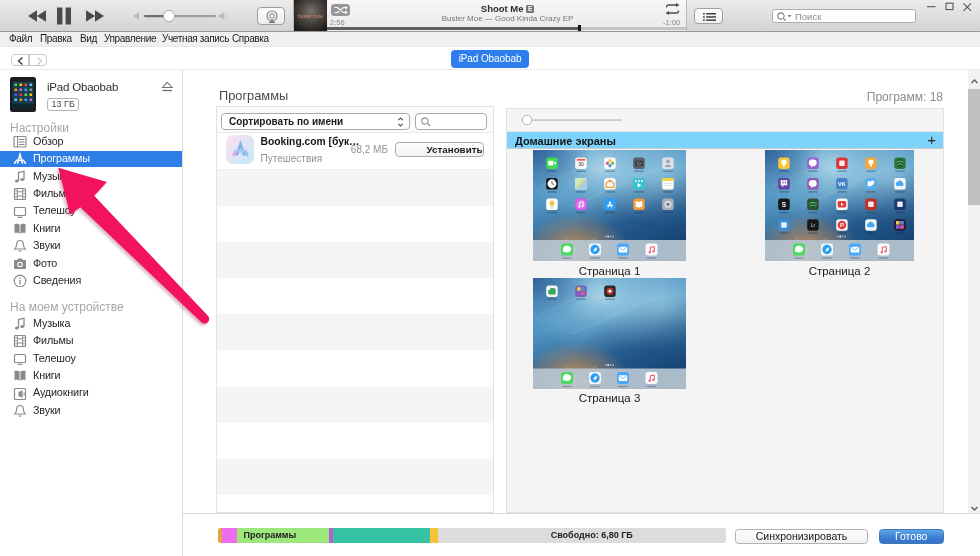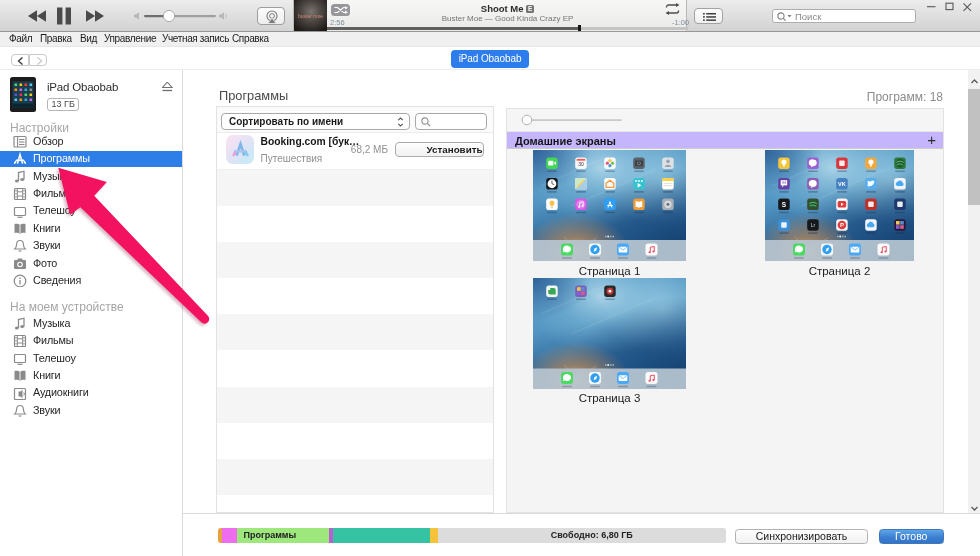--- a/index.html
+++ b/index.html
@@ -7,21 +7,21 @@
 .abs{position:absolute;}
 
 #titlebar{left:0;top:0;width:980px;height:32px;background:linear-gradient(#ececec,#dedede 55%,#d2d2d2);border-bottom:1px solid #979797;}
 #lcd{left:293px;top:0;width:394px;height:31px;background:linear-gradient(#f7f7f5,#e9e9e7);border-left:1px solid #b8b8b6;border-right:1px solid #b8b8b6;}
 #art{left:0;top:0;width:33px;height:31px;background:radial-gradient(circle at 52% 38%,#7a7471 0%,#4e4844 38%,#1e1a18 85%);overflow:hidden;}
 #art div{margin-top:13px;text-align:center;font-size:5px;color:#d98873;letter-spacing:0;}
 #shufflebadge{left:37px;top:3.5px;width:19px;height:12px;background:#97979b;border-radius:3.5px;}
 #lcdtime{left:36px;top:17.5px;width:22px;font-size:7.5px;color:#7d8d99;}
 #lcdtitle{left:33px;top:2.5px;width:361px;text-align:center;font-size:9.5px;font-weight:bold;color:#2d2d2d;}
 #lcdsub{left:33px;top:13.5px;width:361px;text-align:center;font-size:8px;color:#757575;}
-#lcdtime2{left:378px;top:17.5px;width:24px;font-size:7.5px;color:#7d8d99;}
+#lcdtime2{left:369px;top:17.5px;width:24px;font-size:7.5px;color:#7d8d99;}
 #prog-dark{left:33px;top:27px;width:250.5px;height:3px;background:#5f5f5f;}
 #prog-tick{left:283.5px;top:25px;width:3px;height:5.5px;background:#151515;}
 #prog-light{left:286.5px;top:27px;width:107px;height:3px;background:#c4c4c2;}
 .toolbtn{background:linear-gradient(#fdfdfd,#f0f0f0);border:1px solid #a2a2a2;border-radius:4px;}
 #menubar{left:0;top:32px;width:980px;height:14.5px;background:#f0f0f0;border-bottom:1px solid #e6e6e6;font-size:10px;letter-spacing:-0.35px;color:#1b1b1b;}
 #menubar span{position:absolute;top:1px;}
 #navrow{left:0;top:46.5px;width:980px;height:23.5px;background:#fff;border-bottom:1px solid #ececec;}
 .navbtn{top:53.5px;width:18px;height:12.5px;background:#fff;border:1px solid #c9c9c9;}
 #devbtn{left:451px;top:50px;width:78px;height:17.5px;background:#2e7ded;border-radius:4px;color:#fff;font-size:10px;letter-spacing:-0.1px;text-align:center;line-height:17.5px;}
 
@@ -40,21 +40,21 @@
 #searchf{left:198px;top:5.5px;width:72px;height:17px;background:#fff;border:1px solid #a9a9a9;border-radius:4px;}
 .stripe{left:0;width:276px;background:#f5f5f5;}
 #approw{left:0;top:26px;width:276px;height:37px;border-bottom:1px solid #f0f0f0;}
 #bkicon{left:8.5px;top:2px;width:28.5px;height:28.5px;border-radius:6.5px;background:linear-gradient(135deg,#fbe3ee 0%,#e8e2f5 40%,#cfe7f7 75%,#c9ecf2 100%);}
 #bkname{left:43.5px;top:2.5px;font-size:10.3px;font-weight:bold;color:#161616;white-space:nowrap;}
 #bksub{left:43.5px;top:20px;font-size:10px;color:#919191;}
 #bksize{left:125px;top:11px;width:46px;font-size:10px;color:#919191;text-align:right;}
 #bkbtn{left:177.5px;top:8.5px;width:89px;height:15.5px;background:linear-gradient(#fefefe,#f1f1f1);border:1px solid #ababab;border-radius:4px;font-size:9.8px;font-weight:bold;color:#1c1c1c;text-align:right;line-height:14.5px;}
 #rightpanel{left:506px;top:108px;width:438px;height:405px;border:1px solid #e2e2e2;background:#f4f4f4;}
 #sliderrow{left:0;top:0;width:436px;height:23px;background:#f5f5f5;border-bottom:1px solid #e6e6e6;}
-#hsheader{left:0;top:23px;width:436px;height:17px;background:#c4b5fd;border-bottom:1px solid #cccccc;font-size:11px;font-weight:bold;color:#141414;}
+#hsheader{left:0;top:23px;width:436px;height:17px;background:#7dd3fc;border-bottom:1px solid #cccccc;font-size:11px;font-weight:bold;color:#141414;}
 .pagelabel{font-size:11.5px;color:#1c1c1c;text-align:center;width:153px;}
 
 #botline{left:182px;top:512.5px;width:798px;height:1px;background:#dadada;}
 #capbar{left:217.5px;top:528px;width:508.5px;height:15px;border-radius:3px;overflow:hidden;box-shadow:inset 0 0 0 1px rgba(0,0,0,0.12);font-size:9px;font-weight:bold;color:#222;}
 .seg{position:absolute;top:0;height:15px;}
 #syncbtn{left:735px;top:529px;width:133px;height:14.5px;background:linear-gradient(#fefefe,#f1f1f1);border:1px solid #b2b2b2;border-radius:3.5px;font-size:10.5px;color:#1a1a1a;text-align:center;line-height:13px;}
 #donebtn{left:878.5px;top:529px;width:65.5px;height:14.5px;background:linear-gradient(#5da5e8,#3b7dd0 60%,#3474c6);border:1px solid #4077b8;border-radius:3.5px;font-size:10.5px;color:#fff;text-align:center;line-height:13px;}
 
 #vscroll{left:968px;top:70px;width:12px;height:443px;background:#f1f1f1;}
 #vthumb{left:0px;top:19px;width:12px;height:116px;background:#c1c1c1;}

